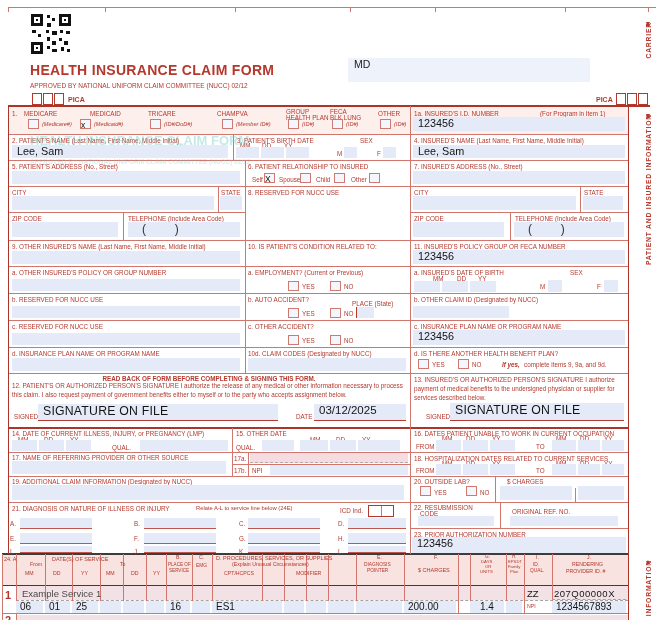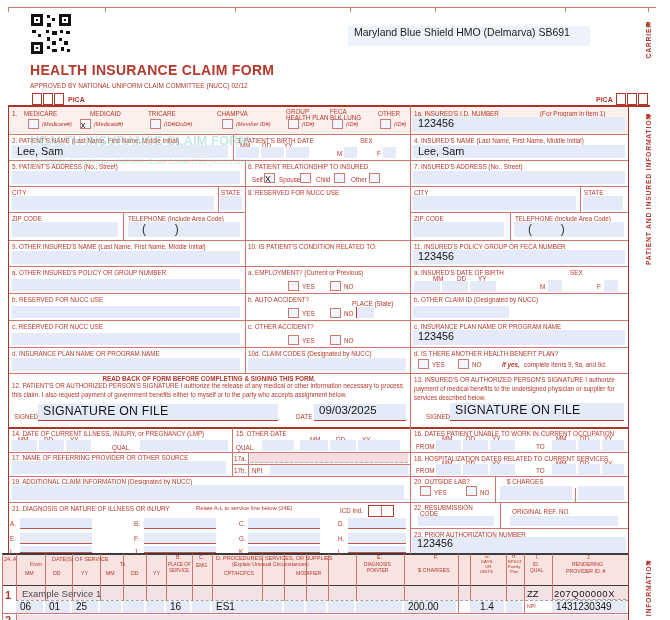--- a/index.html
+++ b/index.html
@@ -74,21 +74,21 @@
       <rect x="34" y="28" width="4" height="4" fill="#111"></rect>
     <rect x="17" y="33" width="3" height="3" fill="#111"></rect>
       <rect x="22" y="36" width="5" height="3" fill="#111"></rect>
       <rect x="31" y="34" width="3" height="4" fill="#111"></rect>
       <rect x="37" y="36" width="3" height="3" fill="#111"></rect>
   </svg>
 
   <span class="bold" style="left:30px;top:62px;font-size:14px;color:#b5382d;letter-spacing:.3px">HEALTH INSURANCE CLAIM FORM</span>
   <span class="lbl" style="left:30px;top:82px;font-size:6.5px">APPROVED BY NATIONAL UNIFORM CLAIM COMMITTEE (NUCC) 02/12</span>
 
-  <b class="pay" style="left:348px;top:26px;width:242px;height:20px">Maryland Blue Shield HMO (Delmarva) SB691</b>
+  <b class="pay" style="left:348px;top:58px;width:242px;height:24px">MD</b>
 
   <span class="ghost" style="left:30px;top:133px;font-size:13px">HEALTH INSURANCE CLAIM FORM</span>
   <span class="ghost" style="left:30px;top:158px;font-size:6.5px;opacity:.3">APPROVED BY NATIONAL UNIFORM CLAIM COMMITTEE (NUCC) 02/12</span>
 
   <b class="pbx" style="left:32px;top:93px"></b>
   <b class="pbx" style="left:43px;top:93px"></b>
   <b class="pbx" style="left:54px;top:93px"></b>
   <span class="lbl bold" style="left:68px;top:96px;font-size:7px">PICA</span>
 
   <span class="lbl bold" style="left:596px;top:96px;font-size:7px">PICA</span>
@@ -319,21 +319,21 @@
   <span class="lbl" style="left:472px;top:361px">NO</span>
   <span class="lbl bold it" style="left:502px;top:361px">If yes,</span>
   <span class="lbl" style="left:524px;top:361px"> complete items 9, 9a, and 9d.</span>
 
   <span class="lbl bold" style="left:8px;top:375px;width:402px;text-align:center">READ BACK OF FORM BEFORE COMPLETING &amp; SIGNING THIS FORM.</span>
   <span class="lbl w" style="left:12px;top:382px;width:394px;line-height:1.4">12. PATIENT'S OR AUTHORIZED PERSON'S SIGNATURE  I authorize the release of any medical or other information necessary to process this claim. I also request payment of government benefits either to myself or to the party who accepts assignment below.</span>
   <span class="lbl" style="left:14px;top:413px">SIGNED</span>
   <b class="fld sg" style="left:38px;top:404px;width:240px;height:16px">SIGNATURE ON FILE</b>
   <i class="hl" style="left:38px;top:420px;width:240px;background:#b5382d"></i>
   <span class="lbl" style="left:296px;top:413px">DATE</span>
-  <b class="fld" style="left:314px;top:404px;width:92px;height:16px;font-size:11.5px">09/03/2025</b>
+  <b class="fld" style="left:314px;top:404px;width:92px;height:16px;font-size:11.5px">03/12/2025</b>
   <i class="hl" style="left:314px;top:420px;width:92px;background:#b5382d"></i>
   <span class="lbl w" style="left:414px;top:376px;width:208px;line-height:1.4">13. INSURED'S OR AUTHORIZED PERSON'S SIGNATURE  I authorize payment of medical benefits to the undersigned physician or supplier for services described below.</span>
   <span class="lbl" style="left:426px;top:413px">SIGNED</span>
   <b class="fld sg" style="left:450px;top:403px;width:174px;height:17px">SIGNATURE ON FILE</b>
   <i class="hl" style="left:450px;top:420px;width:174px;background:#b5382d"></i>
 
   <span class="lbl" style="left:12px;top:430px">14. DATE OF CURRENT ILLNESS, INJURY, or PREGNANCY (LMP)</span>
   <span class="lbl" style="left:18px;top:436px">MM</span>
   <span class="lbl" style="left:44px;top:436px">DD</span>
   <span class="lbl" style="left:70px;top:436px">YY</span>
@@ -495,17 +495,17 @@
   <b class="f24" style="left:212px;width:60px">ES1</b>
   <b class="f24" style="left:262px;width:20px"></b>
   <b class="f24" style="left:284px;width:20px"></b>
   <b class="f24" style="left:306px;width:20px"></b>
   <b class="f24" style="left:328px;width:26px"></b>
   <b class="f24" style="left:356px;width:46px"></b>
   <b class="f24" style="left:404px;width:52px">200.00</b>
   <b class="f24" style="left:470px;width:34px;padding-left:10px">1.4</b>
   <b class="f24" style="left:506px;width:16px"></b>
   <span class="lbl" style="left:527px;top:604px;font-size:5.2px">NPI</span>
-  <b class="f24" style="left:552px;width:74px">1431230349</b>
+  <b class="f24" style="left:552px;width:74px">1234567893</b>
 
   <span class="num" style="left:5px;top:614px">2</span>
 
 </div>
 
 </body></html>

